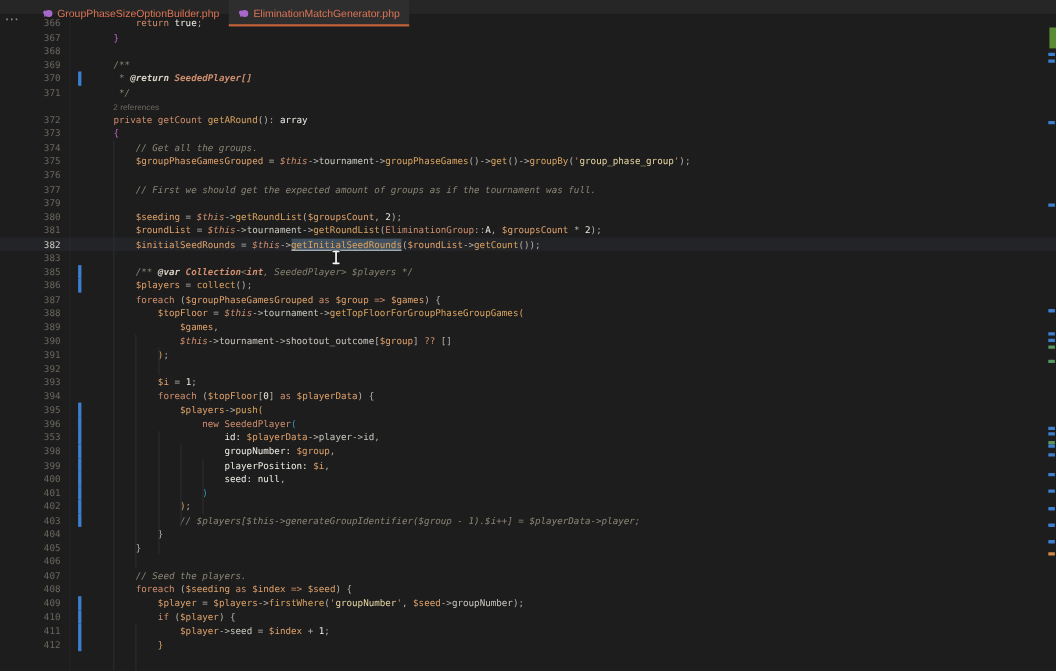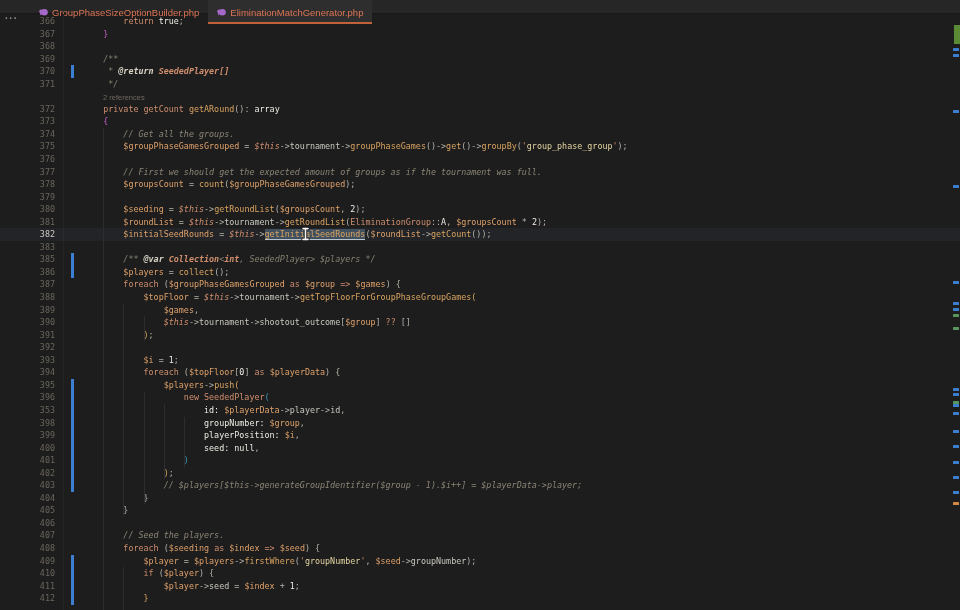--- a/index.html
+++ b/index.html
@@ -129,24 +129,20 @@
         <span class="num">375</span>
         <span class="code"><span class="pu">        </span><span class="vr">$groupPhaseGamesGrouped</span><span class="pu"> = </span><span class="th">$this</span><span class="pu">-&gt;</span><span class="pr">tournament</span><span class="pu">-&gt;</span><span class="fn">groupPhaseGames</span><span class="pu">()-&gt;</span><span class="fn">get</span><span class="pu">()-&gt;</span><span class="fn">groupBy</span><span class="pu">(</span><span class="sq">'</span><span class="st">group_phase_group</span><span class="sq">'</span><span class="pu">);</span></span>
       </div>
       <div class="row">
         <span class="num">376</span>
         <span class="code"></span>
       </div>
       <div class="row">
         <span class="num">377</span>
         <span class="code"><span class="cm">        // First we should get the expected amount of groups as if the tournament was full.</span></span>
-      </div>
-      <div class="row">
-        <span class="num">378</span>
-        <span class="code"><span class="pu">        </span><span class="vr">$groupsCount</span><span class="pu"> = </span><span class="fn">count</span><span class="pu">(</span><span class="vr">$groupPhaseGamesGrouped</span><span class="pu">);</span></span>
       </div>
       <div class="row">
         <span class="num">379</span>
         <span class="code"></span>
       </div>
       <div class="row">
         <span class="num">380</span>
         <span class="code"><span class="pu">        </span><span class="vr">$seeding</span><span class="pu"> = </span><span class="th">$this</span><span class="pu">-&gt;</span><span class="fn">getRoundList</span><span class="pu">(</span><span class="vr">$groupsCount</span><span class="pu">, </span><span class="co">2</span><span class="pu">);</span></span>
       </div>
       <div class="row">

